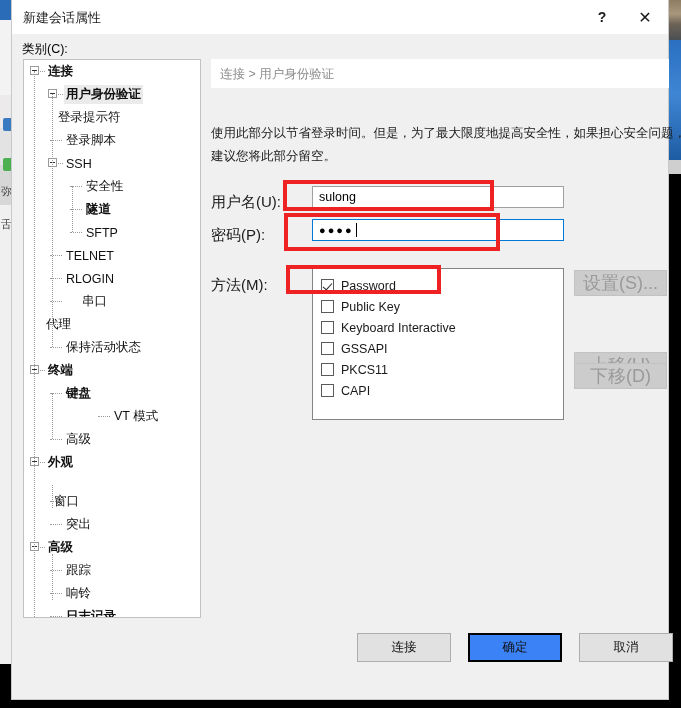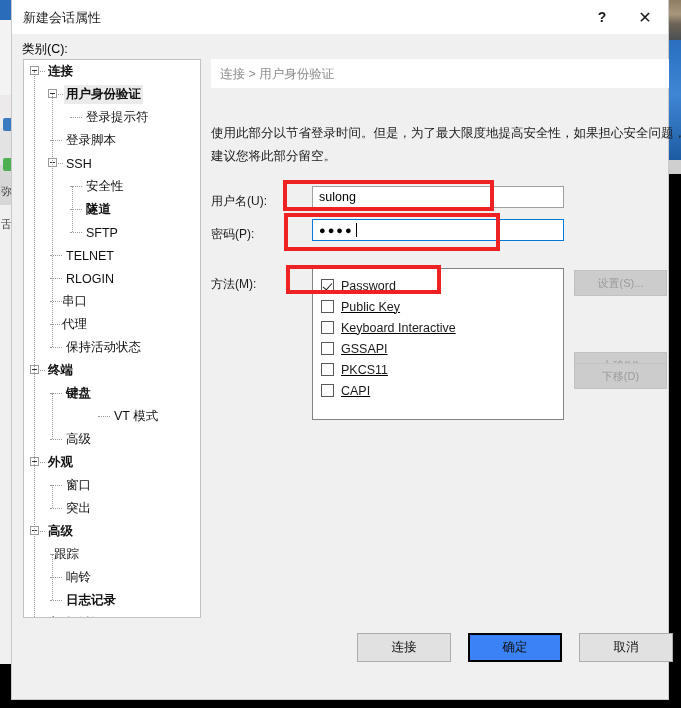--- a/index.html
+++ b/index.html
@@ -181,21 +181,21 @@
     color: #1a1a1a;
     white-space: nowrap;
   }
   .desc1 { top: 99px; }
   .desc2 { top: 125px; }
   .desc3 { top: 148px; }
 
   .field-label {
     position: absolute;
     left: 199px;
-    font-size: 12px;
+    font-size: 15px;
     color: #1a1a1a;
   }
   .lbl-user   { top: 193px; }
   .lbl-pass   { top: 226px; }
   .lbl-method { top: 276px; }
 
   .textfield {
     position: absolute;
     left: 300px;
     width: 252px; height: 22px;
@@ -226,21 +226,20 @@
 
   
   .method-box {
     position: absolute;
     left: 300px; top: 268px;
     width: 252px; height: 152px;
     background: #ffffff;
     border: 1px solid #848484;
     box-sizing: border-box;
     padding: 6px 0 0 8px;
-    text-decoration: underline;
   }
   .method-item {
     display: flex;
     align-items: center;
     height: 21px;
     font-size: 12.5px;
     color: #1a1a1a;
   }
   .cbox {
     position: relative;
@@ -263,21 +262,21 @@
 
   
   .side-btn {
     position: absolute;
     left: 562px;
     width: 93px; height: 26px;
     background: #cccccc;
     border: 1px solid #c2c2c2;
     box-sizing: border-box;
     color: #9a9a9a;
-    font-size: 11px;
+    font-size: 18px;
     display: flex;
     align-items: center;
     justify-content: center;
   }
   .btn-settings { top: 270px; }
   .btn-moveup   { top: 352px; }
   .btn-movedown { top: 363px; }
 
   
   .bottom-btn {
@@ -337,21 +336,21 @@
         <div class="tree-row bold" style="padding-left: 22px;">
           <span class="expander" style="left: 6px; top: 6px;"></span>
           <span class="doth" style="left: 16px; top: 11px; width: 5px;"></span>
           <span class="tree-label">连接</span>
         </div>
         <div class="tree-row bold selected" style="padding-left: 40px;">
           <span class="expander" style="left: 24px; top: 6px;"></span>
           <span class="doth" style="left: 34px; top: 11px; width: 5px;"></span>
           <span class="tree-label">用户身份验证</span>
         </div>
-        <div class="tree-row" style="padding-left: 60px;">
+        <div class="tree-row" style="padding-left: 32px;">
           <span class="doth" style="left: 46px; top: 11px; width: 12px;"></span>
           <span class="tree-label">登录提示符</span>
         </div>
         <div class="tree-row" style="padding-left: 40px;">
           <span class="doth" style="left: 26px; top: 11px; width: 12px;"></span>
           <span class="tree-label">登录脚本</span>
         </div>
         <div class="tree-row" style="padding-left: 40px;">
           <span class="expander" style="left: 24px; top: 6px;"></span>
           <span class="doth" style="left: 34px; top: 11px; width: 5px;"></span>
@@ -370,25 +369,25 @@
           <span class="tree-label">SFTP</span>
         </div>
         <div class="tree-row" style="padding-left: 40px;">
           <span class="doth" style="left: 26px; top: 11px; width: 12px;"></span>
           <span class="tree-label">TELNET</span>
         </div>
         <div class="tree-row" style="padding-left: 40px;">
           <span class="doth" style="left: 26px; top: 11px; width: 12px;"></span>
           <span class="tree-label">RLOGIN</span>
         </div>
-        <div class="tree-row" style="padding-left: 36px;">
+        <div class="tree-row" style="padding-left: 56px;">
           <span class="doth" style="left: 26px; top: 11px; width: 12px;"></span>
           <span class="tree-label">串口</span>
         </div>
-        <div class="tree-row" style="padding-left: 36px;">
+        <div class="tree-row" style="padding-left: 20px;">
           <span class="doth" style="left: 26px; top: 11px; width: 12px;"></span>
           <span class="tree-label">代理</span>
         </div>
         <div class="tree-row" style="padding-left: 40px;">
           <span class="doth" style="left: 26px; top: 11px; width: 12px;"></span>
           <span class="tree-label">保持活动状态</span>
         </div>
         <div class="tree-row bold" style="padding-left: 22px;">
           <span class="expander" style="left: 6px; top: 6px;"></span>
           <span class="doth" style="left: 16px; top: 11px; width: 5px;"></span>
@@ -404,34 +403,34 @@
         </div>
         <div class="tree-row" style="padding-left: 40px;">
           <span class="doth" style="left: 26px; top: 11px; width: 12px;"></span>
           <span class="tree-label">高级</span>
         </div>
         <div class="tree-row bold" style="padding-left: 22px;">
           <span class="expander" style="left: 6px; top: 6px;"></span>
           <span class="doth" style="left: 16px; top: 11px; width: 5px;"></span>
           <span class="tree-label">外观</span>
         </div>
-        <div class="tree-row" style="padding-left: 40px;">
+        <div class="tree-row" style="padding-left: 28px; margin-top: 16px;">
           <span class="doth" style="left: 26px; top: 11px; width: 12px;"></span>
           <span class="tree-label">窗口</span>
         </div>
         <div class="tree-row" style="padding-left: 40px;">
           <span class="doth" style="left: 26px; top: 11px; width: 12px;"></span>
           <span class="tree-label">突出</span>
         </div>
         <div class="tree-row bold" style="padding-left: 22px;">
           <span class="expander" style="left: 6px; top: 6px;"></span>
           <span class="doth" style="left: 16px; top: 11px; width: 5px;"></span>
           <span class="tree-label">高级</span>
         </div>
-        <div class="tree-row" style="padding-left: 28px;">
+        <div class="tree-row" style="padding-left: 40px;">
           <span class="doth" style="left: 26px; top: 11px; width: 12px;"></span>
           <span class="tree-label">跟踪</span>
         </div>
         <div class="tree-row" style="padding-left: 40px;">
           <span class="doth" style="left: 26px; top: 11px; width: 12px;"></span>
           <span class="tree-label">响铃</span>
         </div>
         <div class="tree-row bold" style="padding-left: 40px;">
           <span class="doth" style="left: 26px; top: 11px; width: 12px;"></span>
           <span class="tree-label">日志记录</span>

